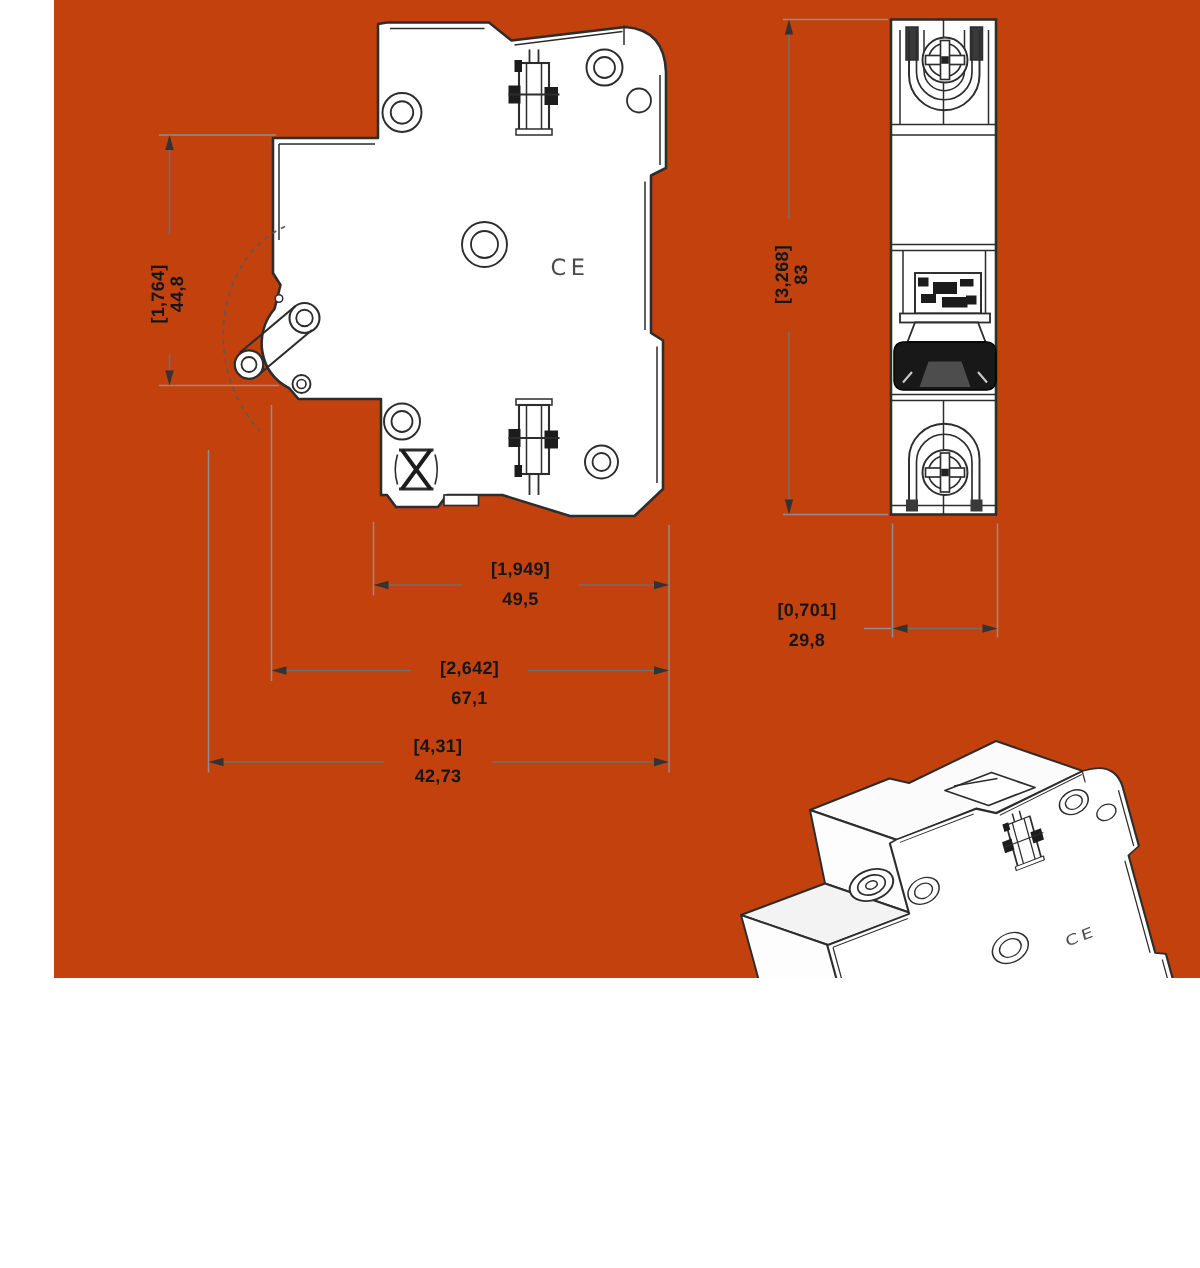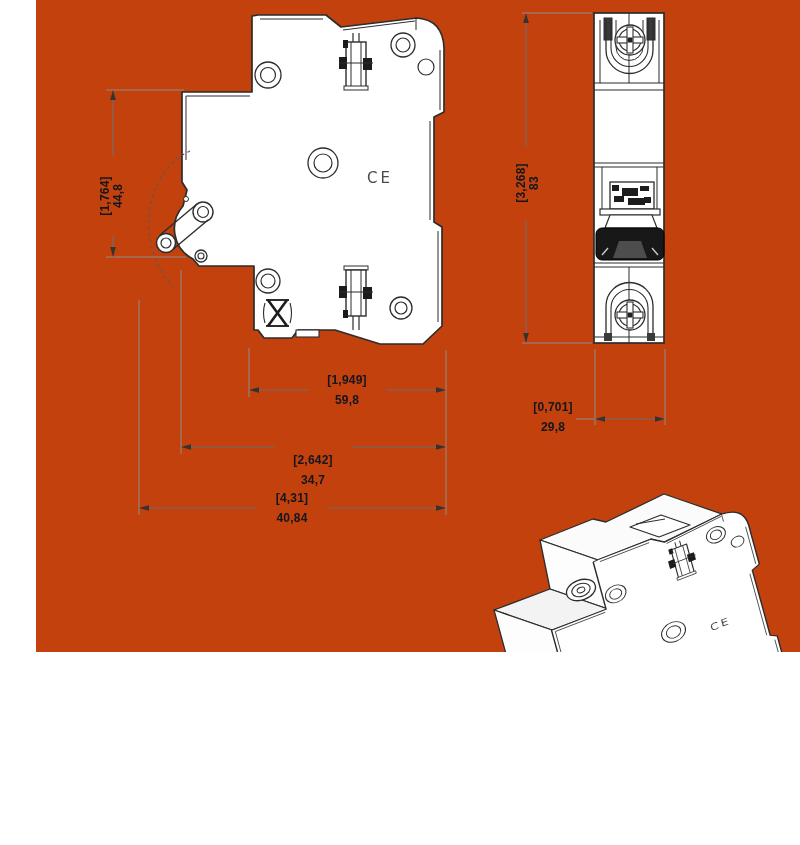--- a/index.html
+++ b/index.html
@@ -216,31 +216,31 @@
     <span>44,8</span>
   </div>
 
   <div class="dim-label rot" style="left:492px;top:183px;">
     <span>[3,268]</span>
     <span>83</span>
   </div>
 
   <div class="dim-label gap2" style="left:311px;top:390px;">
     <span>[1,949]</span>
-    <span>59,8</span>
-  </div>
-
-  <div class="dim-label gap2" style="left:277px;top:470px;">
+    <span>49,5</span>
+  </div>
+
+  <div class="dim-label gap2" style="left:277px;top:456px;">
     <span>[2,642]</span>
-    <span>34,7</span>
+    <span>67,1</span>
   </div>
 
   <div class="dim-label gap2" style="left:256px;top:508px;">
     <span>[4,31]</span>
-    <span>40,84</span>
-  </div>
-
-  <div class="dim-label gap2" style="left:517px;top:417px;">
+    <span>42,73</span>
+  </div>
+
+  <div class="dim-label gap2" style="left:502px;top:417px;">
     <span>[0,701]</span>
     <span>29,8</span>
   </div>
 
 </div>
 
 </body></html>

